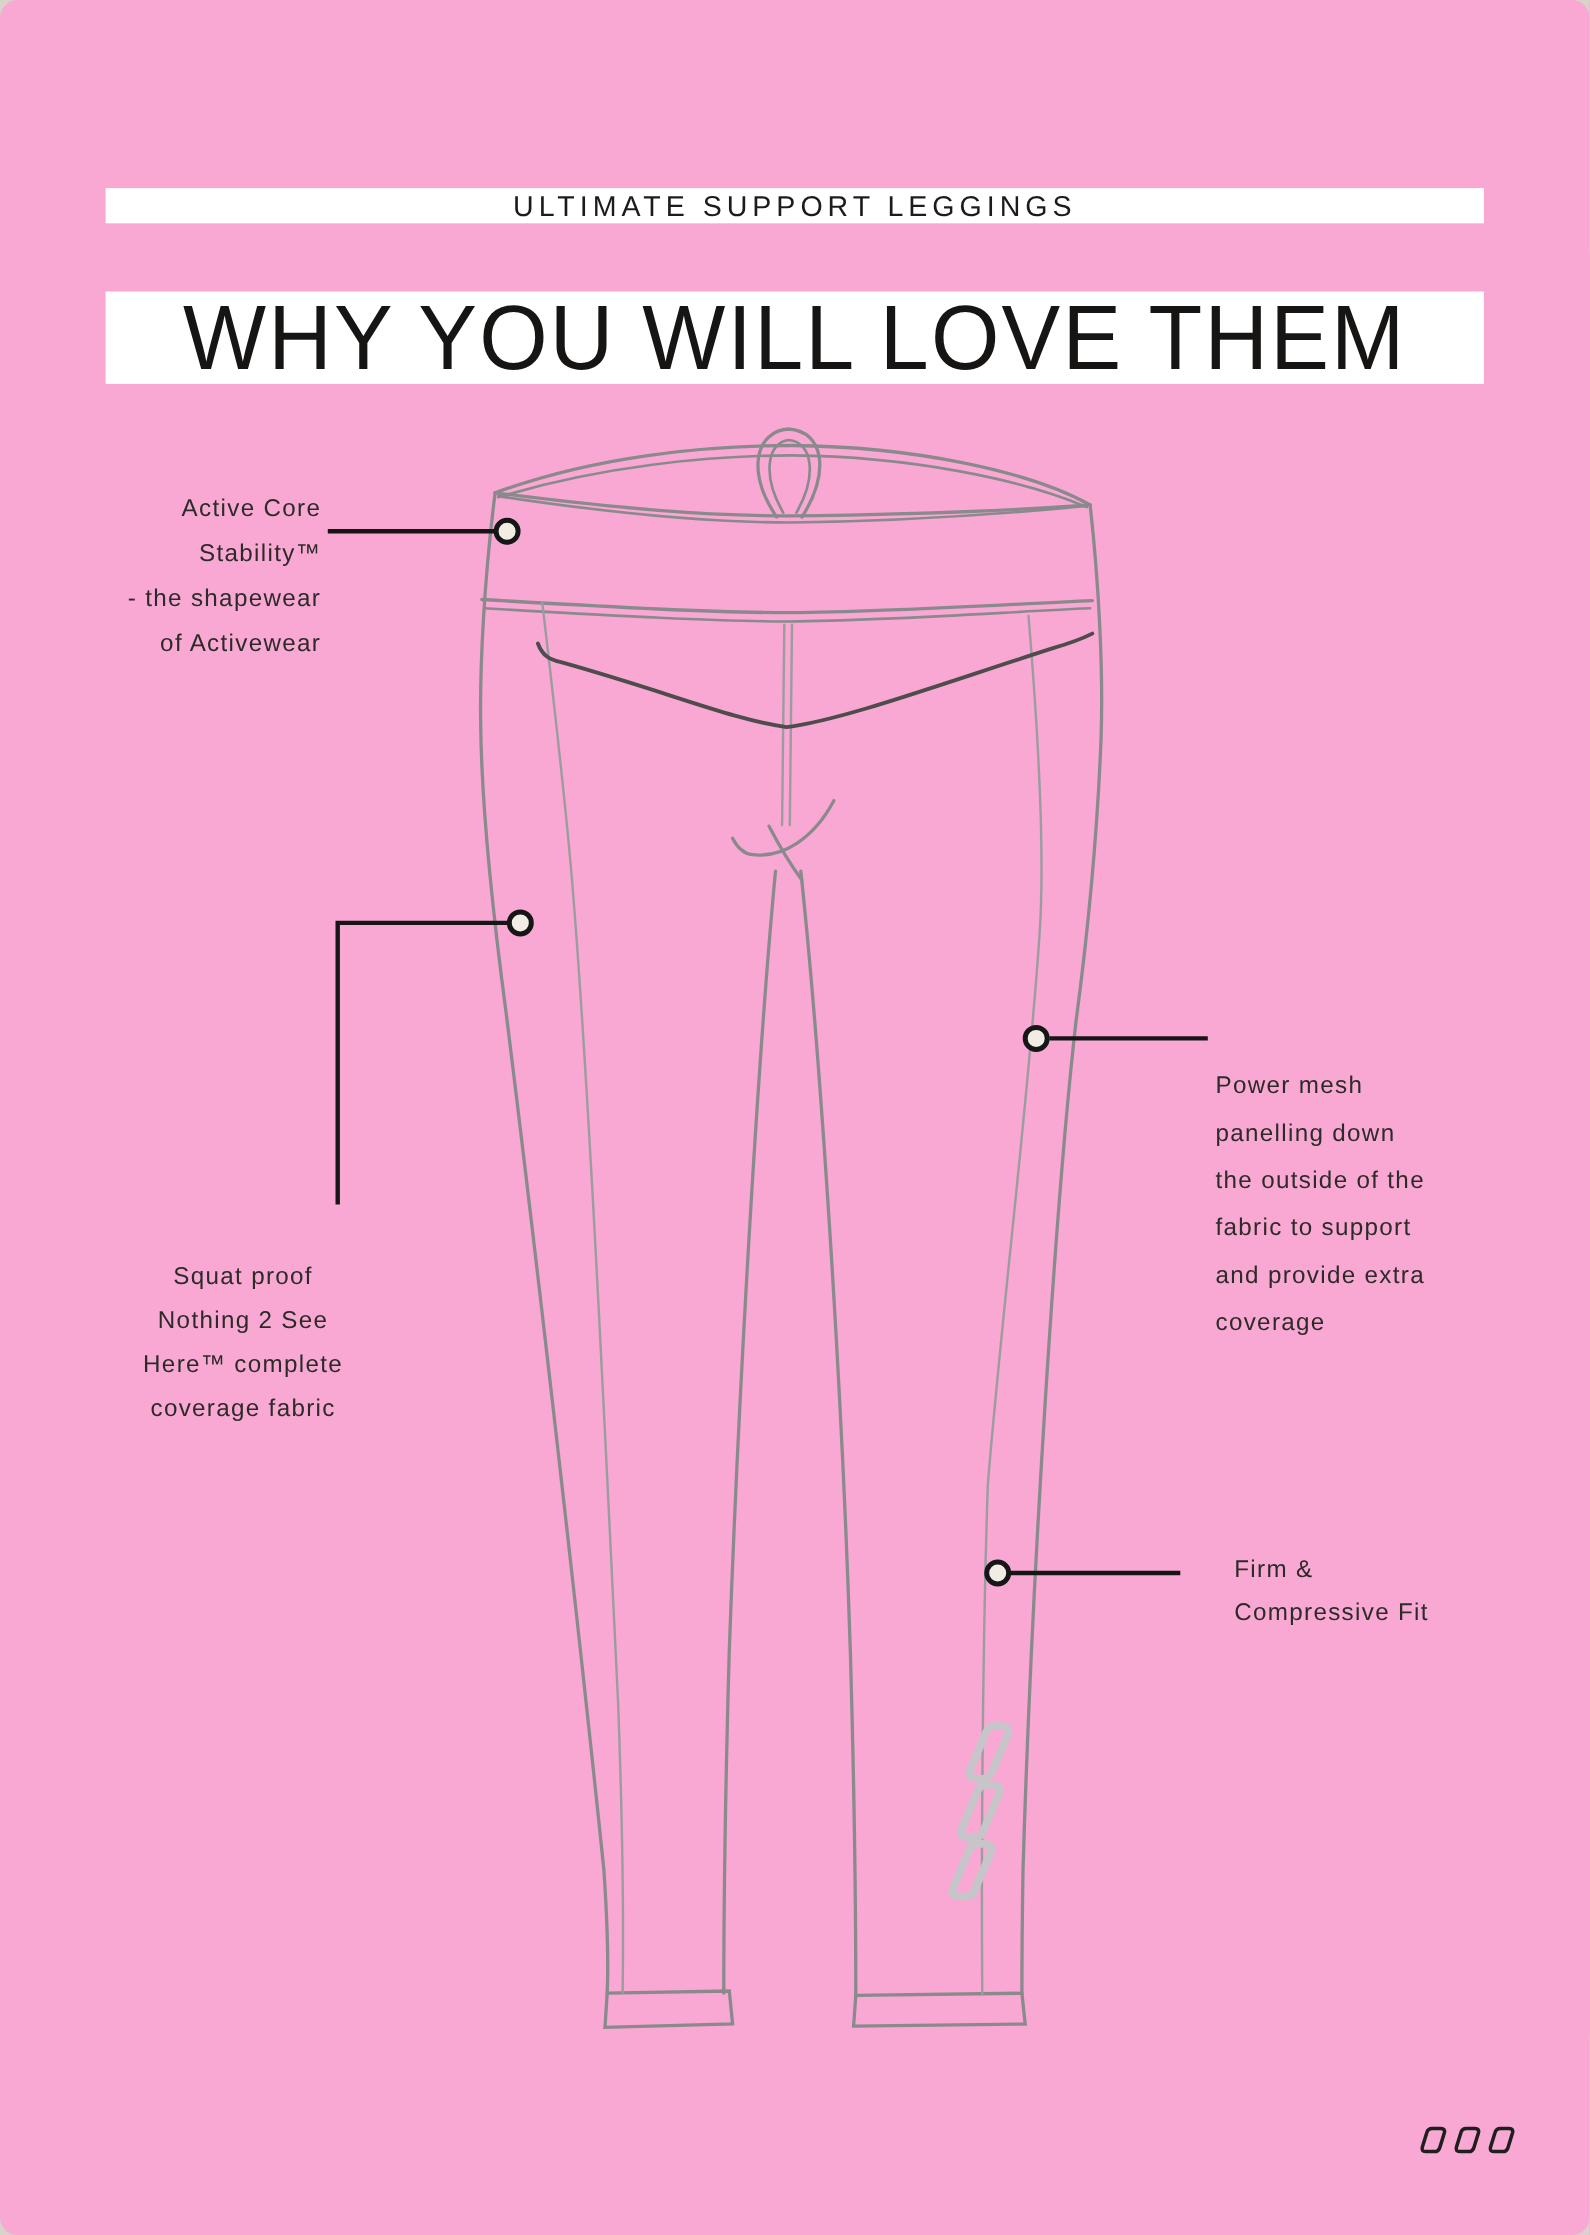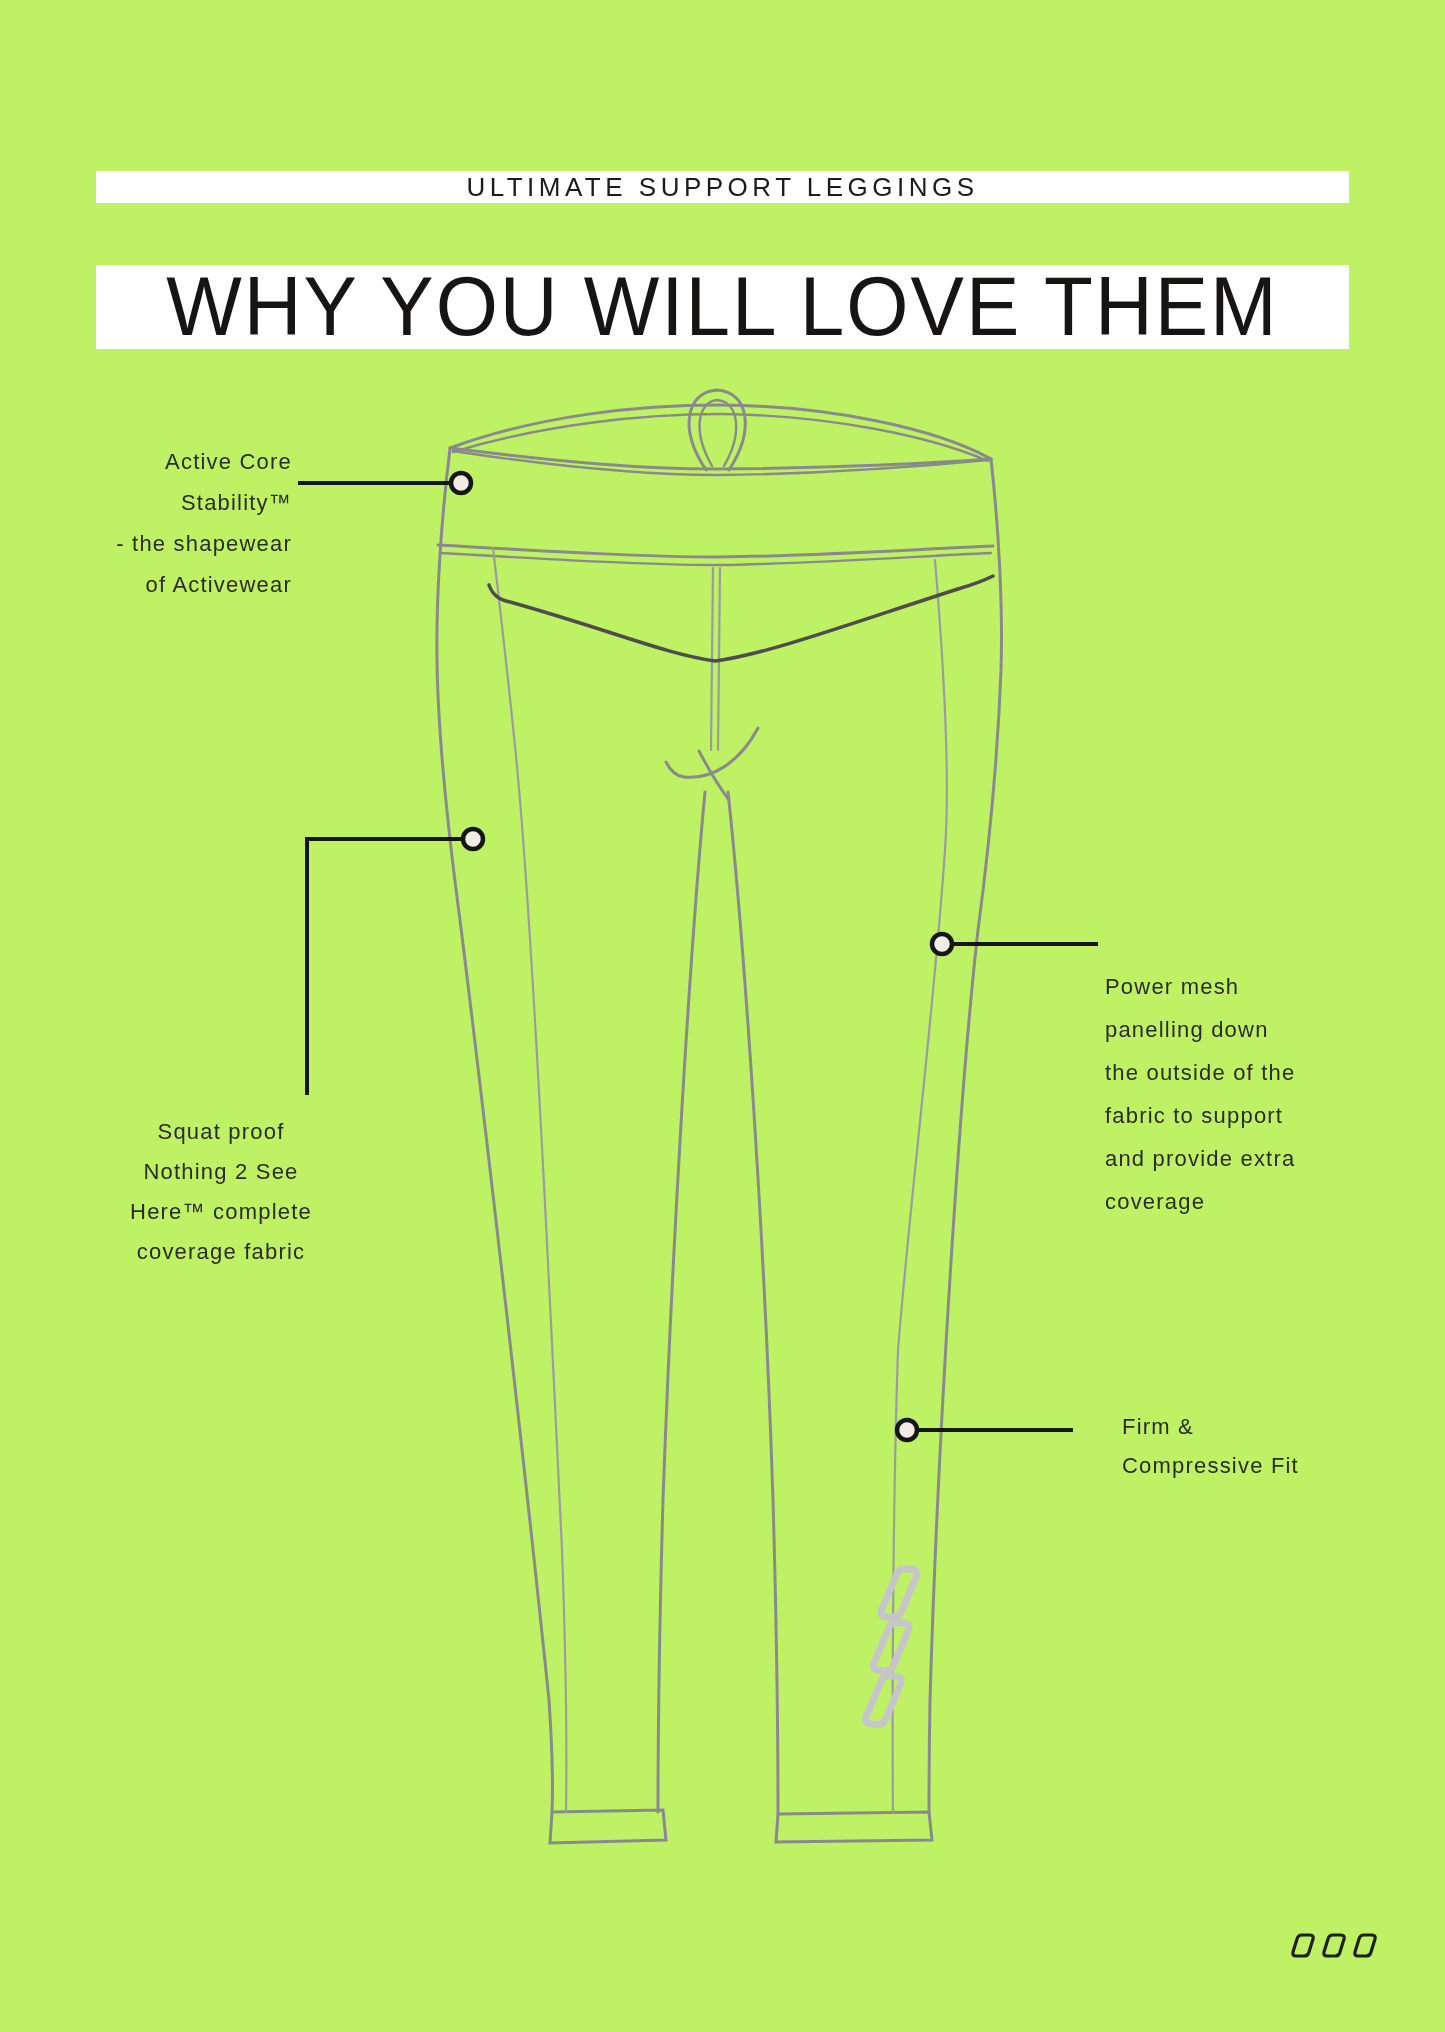--- a/index.html
+++ b/index.html
@@ -4,22 +4,23 @@
 <style>
   html,body{margin:0;padding:0;}
   body{
     font-family:"Liberation Sans","DejaVu Sans",sans-serif;
     background:#d8d4cc;
   }
   .page{
     position:relative;
     width:1445px;height:2032px;
     margin:0 auto;
-    background:#bef264;
+    background:#f9a8d4;
     overflow:hidden;
+    border-radius:16px;
   }
   .bar{
     position:absolute;left:96px;width:1253px;background:#ffffff;
     display:flex;align-items:center;justify-content:center;
   }
   .bar-eyebrow{top:171px;height:32px;}
   .bar-title{top:217px;height:84px;margin-top:48px;}
   .eyebrow-text{
     font-size:26px;letter-spacing:4.5px;color:#1d1b19;
     font-weight:400;white-space:nowrap;
@@ -30,21 +31,21 @@
   }
   .callout{
     position:absolute;color:#2d2b28;font-size:22px;
     letter-spacing:1.2px;font-weight:300;
   }
   .callout .ln{display:block;}
   .co-right{text-align:right;}
   .co-center{text-align:center;}
   .co-left{text-align:left;}
   .co-active{left:0px;top:441px;width:292px;line-height:41px;}
-  .co-squat{left:56px;top:1112px;width:330px;line-height:40px;}
+  .co-squat{left:56px;top:1140px;width:330px;line-height:40px;}
   .co-power{left:1105px;top:965px;width:330px;line-height:43px;}
   .co-firm{left:1122px;top:1407px;width:330px;line-height:39px;}
   svg.art{position:absolute;left:0;top:0;width:1445px;height:2032px;}
 </style>
 </head>
 <body>
 
 <div class="page">
 
   <div class="bar bar-eyebrow">

